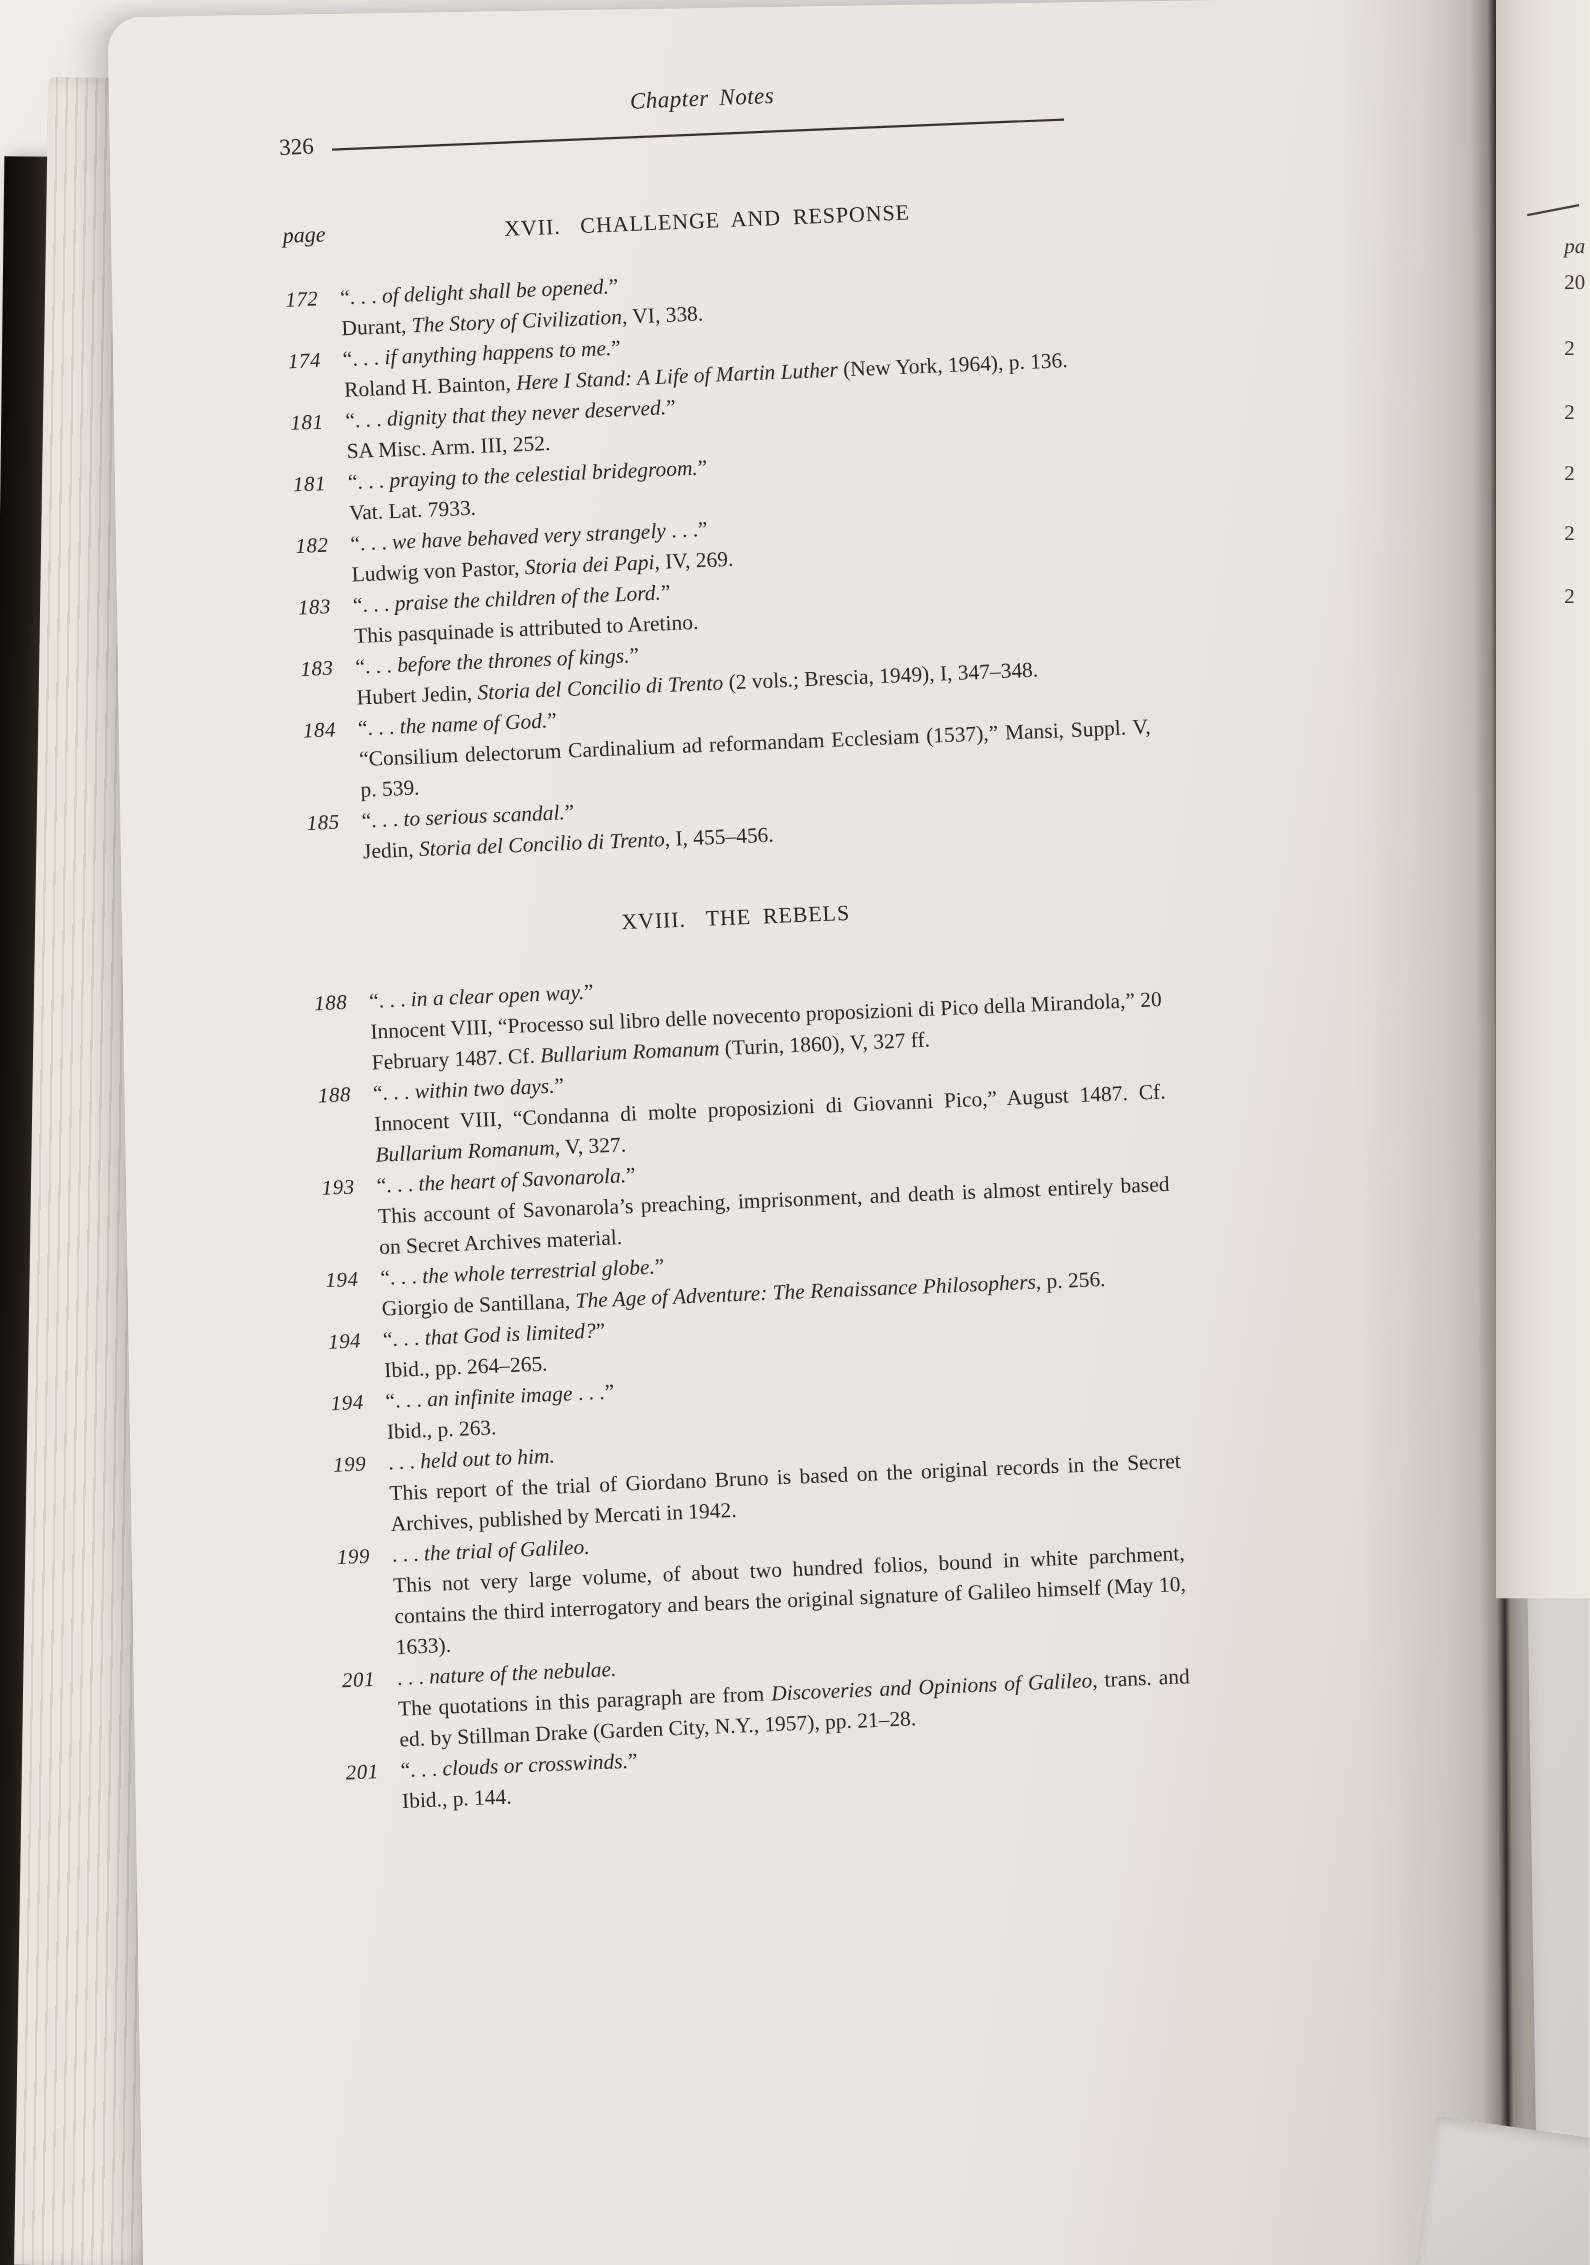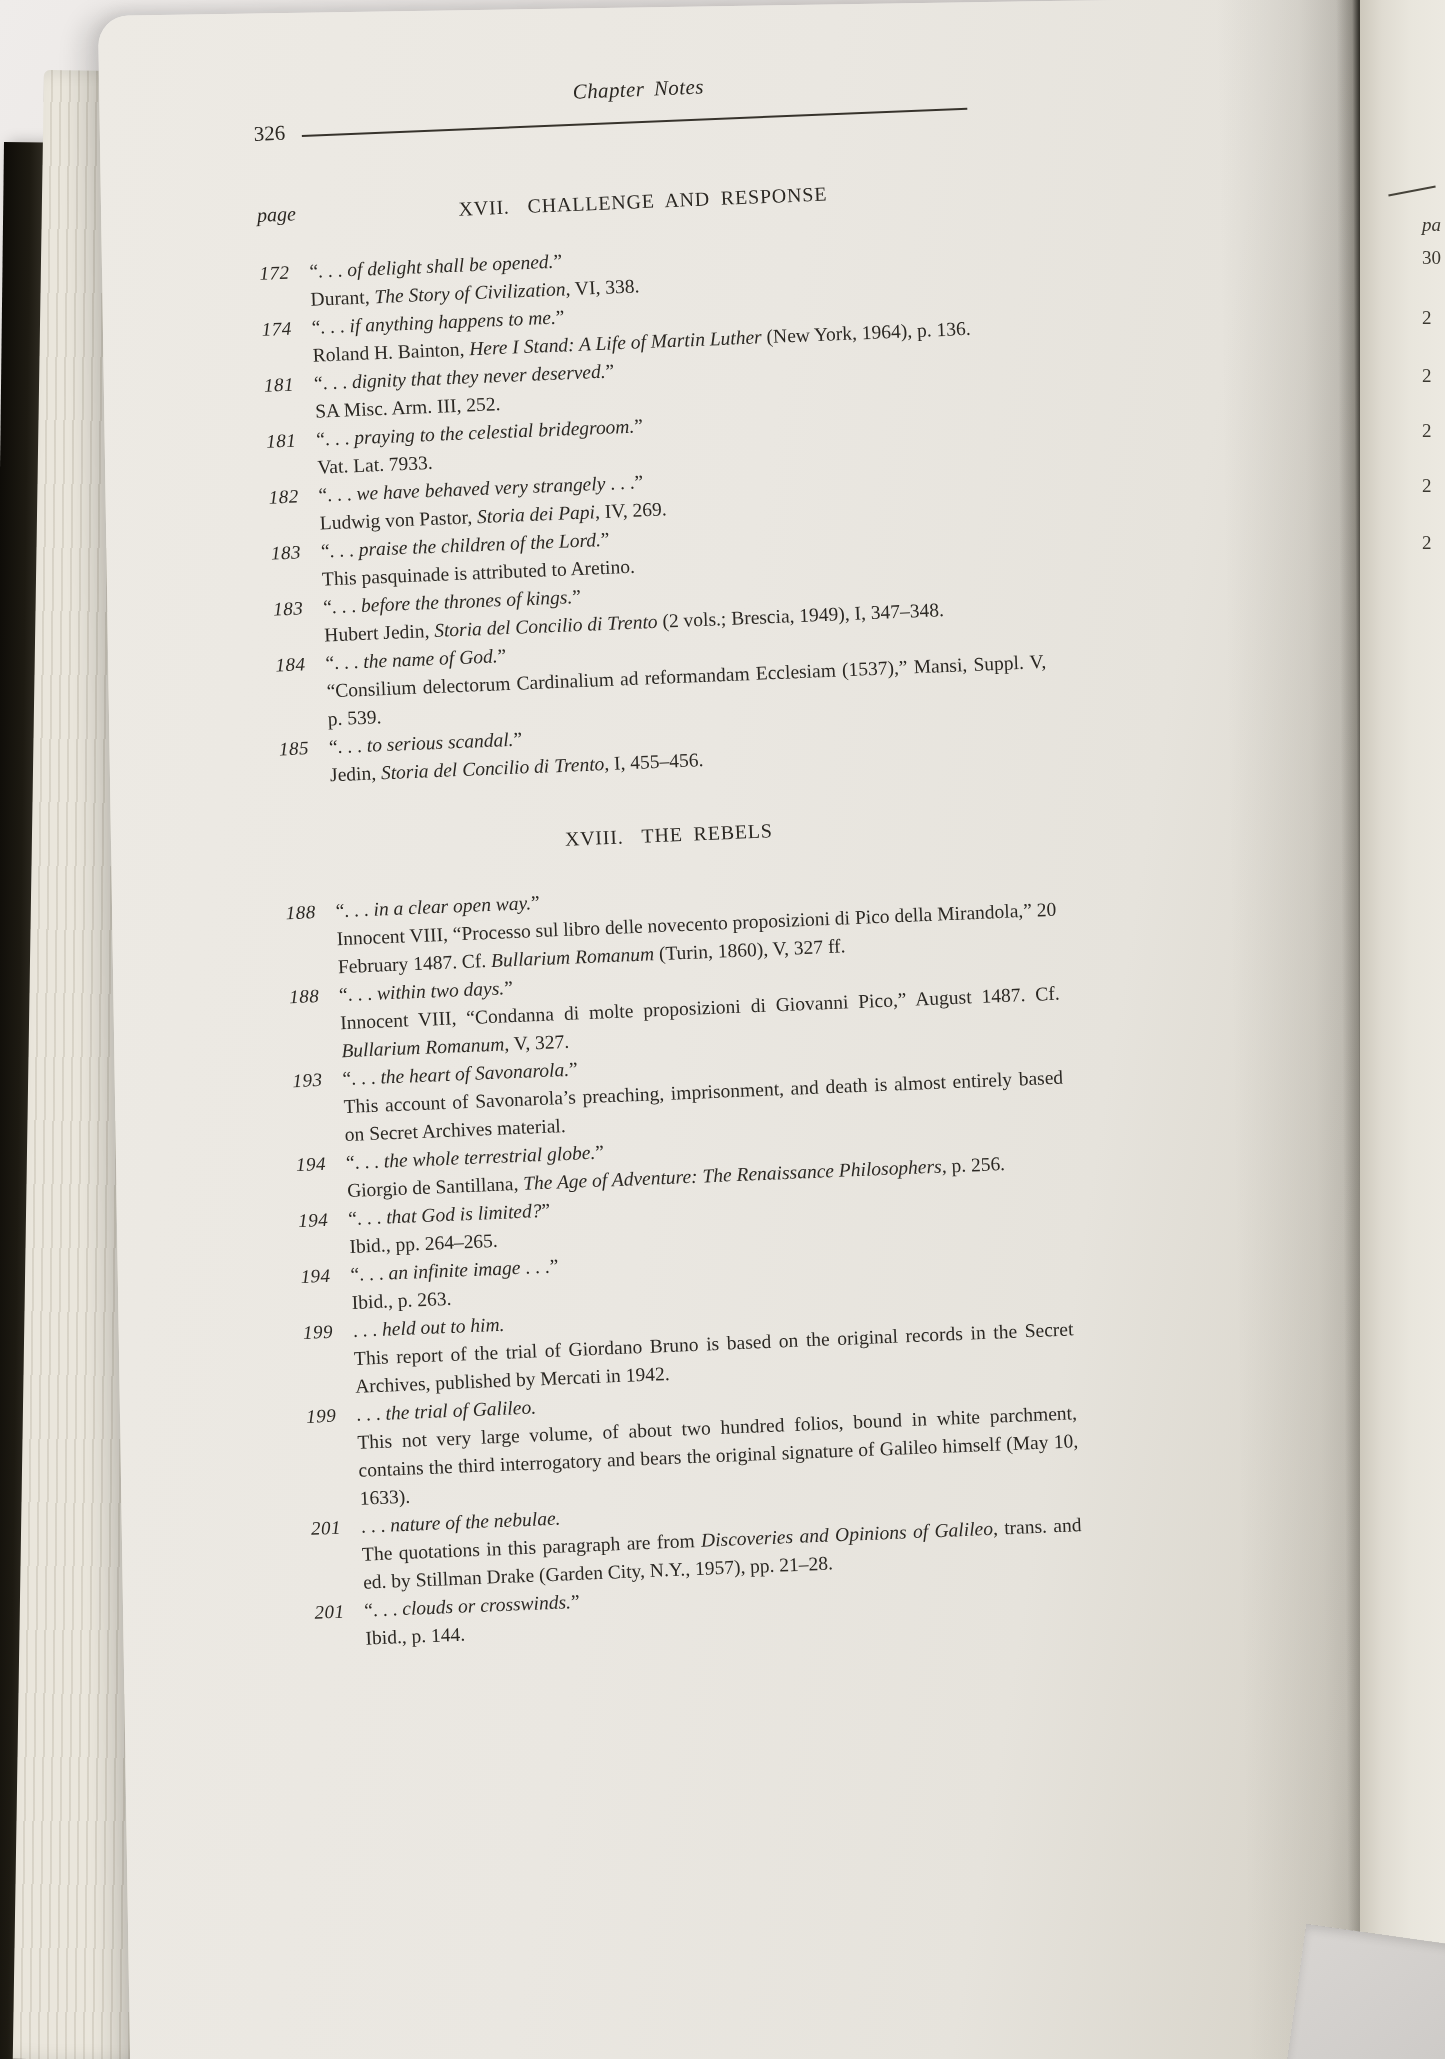--- a/index.html
+++ b/index.html
@@ -53,21 +53,21 @@
   
   .gutter{
     position:absolute;left:1336px;top:0;width:40px;height:2059px;
     transform:rotate(-0.35deg);transform-origin:top left;
     background:linear-gradient(90deg,
       rgba(0,0,0,0) 0%,rgba(52,48,38,0.30) 40%,
       rgba(25,23,17,0.85) 58%,rgba(70,65,52,0.35) 70%,rgba(0,0,0,0) 100%);
   }
   
   .facing-page{
-    position:absolute;left:1360px;top:0;width:85px;height:2059px;
+    position:absolute;left:1360px;top:0;width:85px;height:1453px;
     background:linear-gradient(90deg,#cdc8bc 0%,#dfdbd1 26%,#e9e6dd 60%,#ece9e1 100%);
   }
   .facing-fragment{
     position:absolute;left:62px;color:#3b3830;font-size:19px;line-height:20px;
     white-space:nowrap;
   }
   .facing-fragment.it{font-style:italic;}
   .facing-rule{
     position:absolute;left:28px;top:190px;width:48px;border-top:2px solid #46433a;
     transform:rotate(-11deg);
@@ -278,21 +278,21 @@
           </div>
         </div>
       </div>
   </div>
 
   <div class="gutter"></div>
 
   <div class="facing-page">
     <div class="facing-rule"></div>
   <div class="facing-fragment it" style="top: 215px;">pa</div>
-      <div class="facing-fragment" style="top: 248px;">30</div>
+      <div class="facing-fragment" style="top: 248px;">20</div>
       <div class="facing-fragment" style="top: 308px;">2</div>
       <div class="facing-fragment" style="top: 366px;">2</div>
       <div class="facing-fragment" style="top: 421px;">2</div>
       <div class="facing-fragment" style="top: 476px;">2</div>
       <div class="facing-fragment" style="top: 533px;">2</div>
     </div>
 
   <div class="fabric-corner"></div>
 </div>
 

